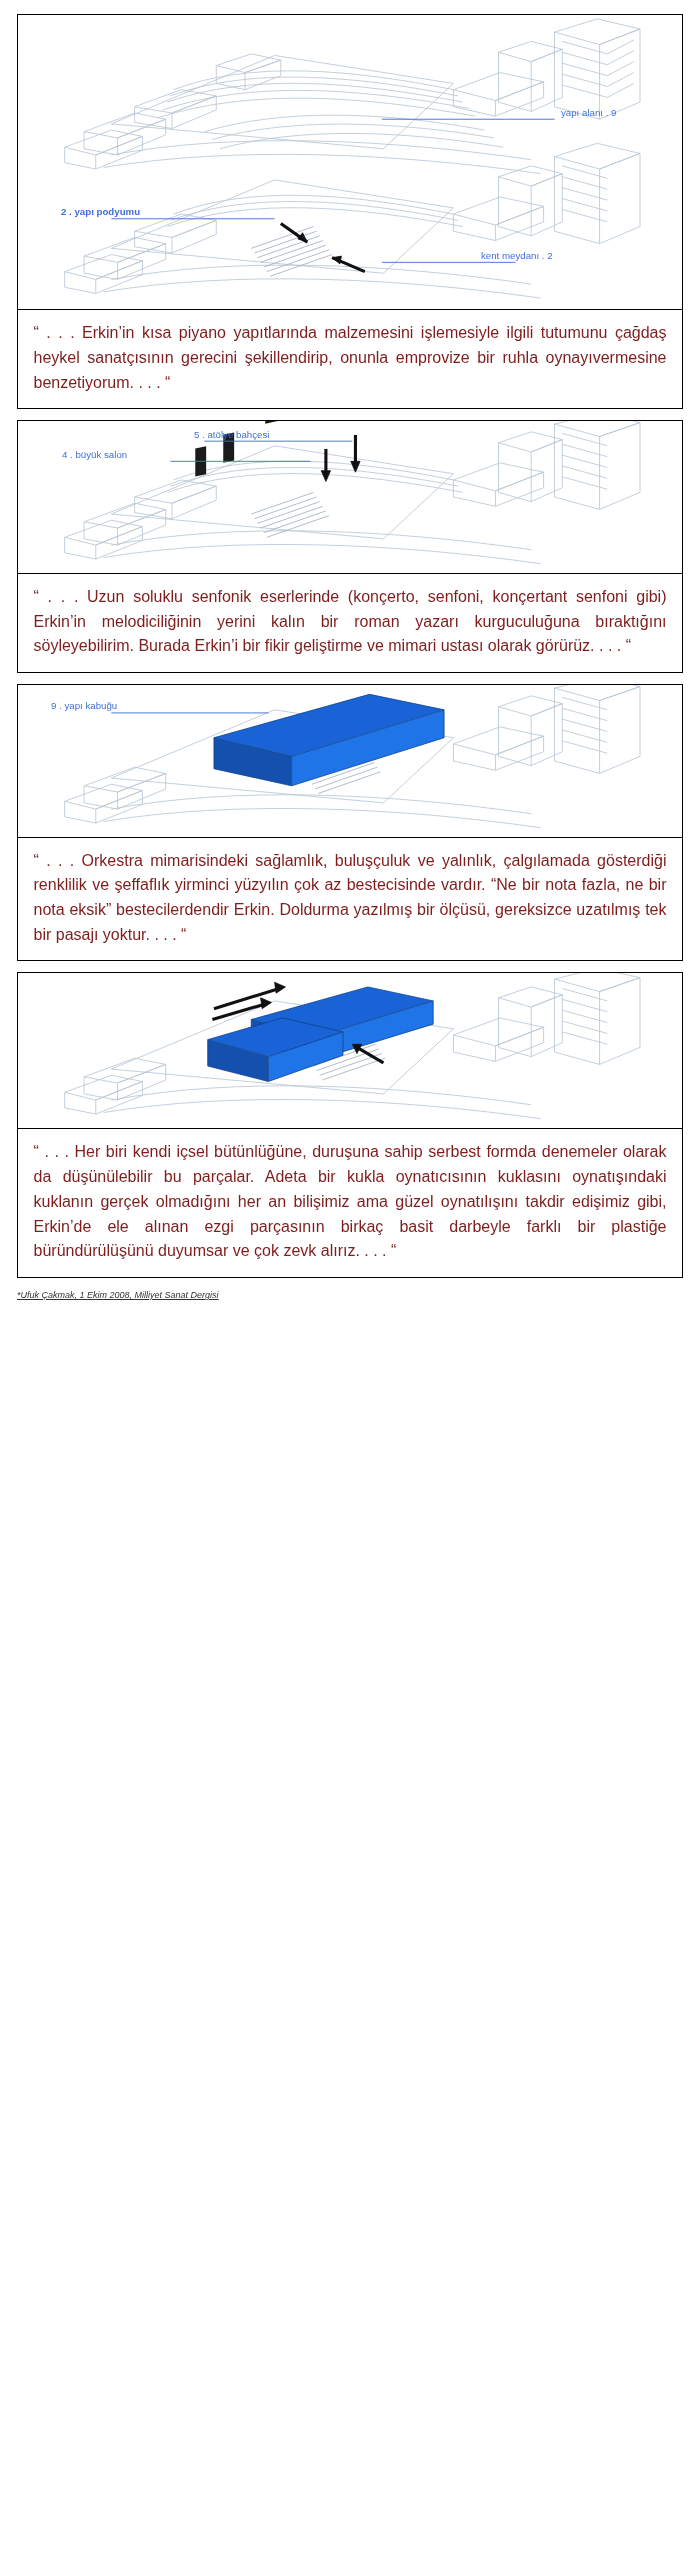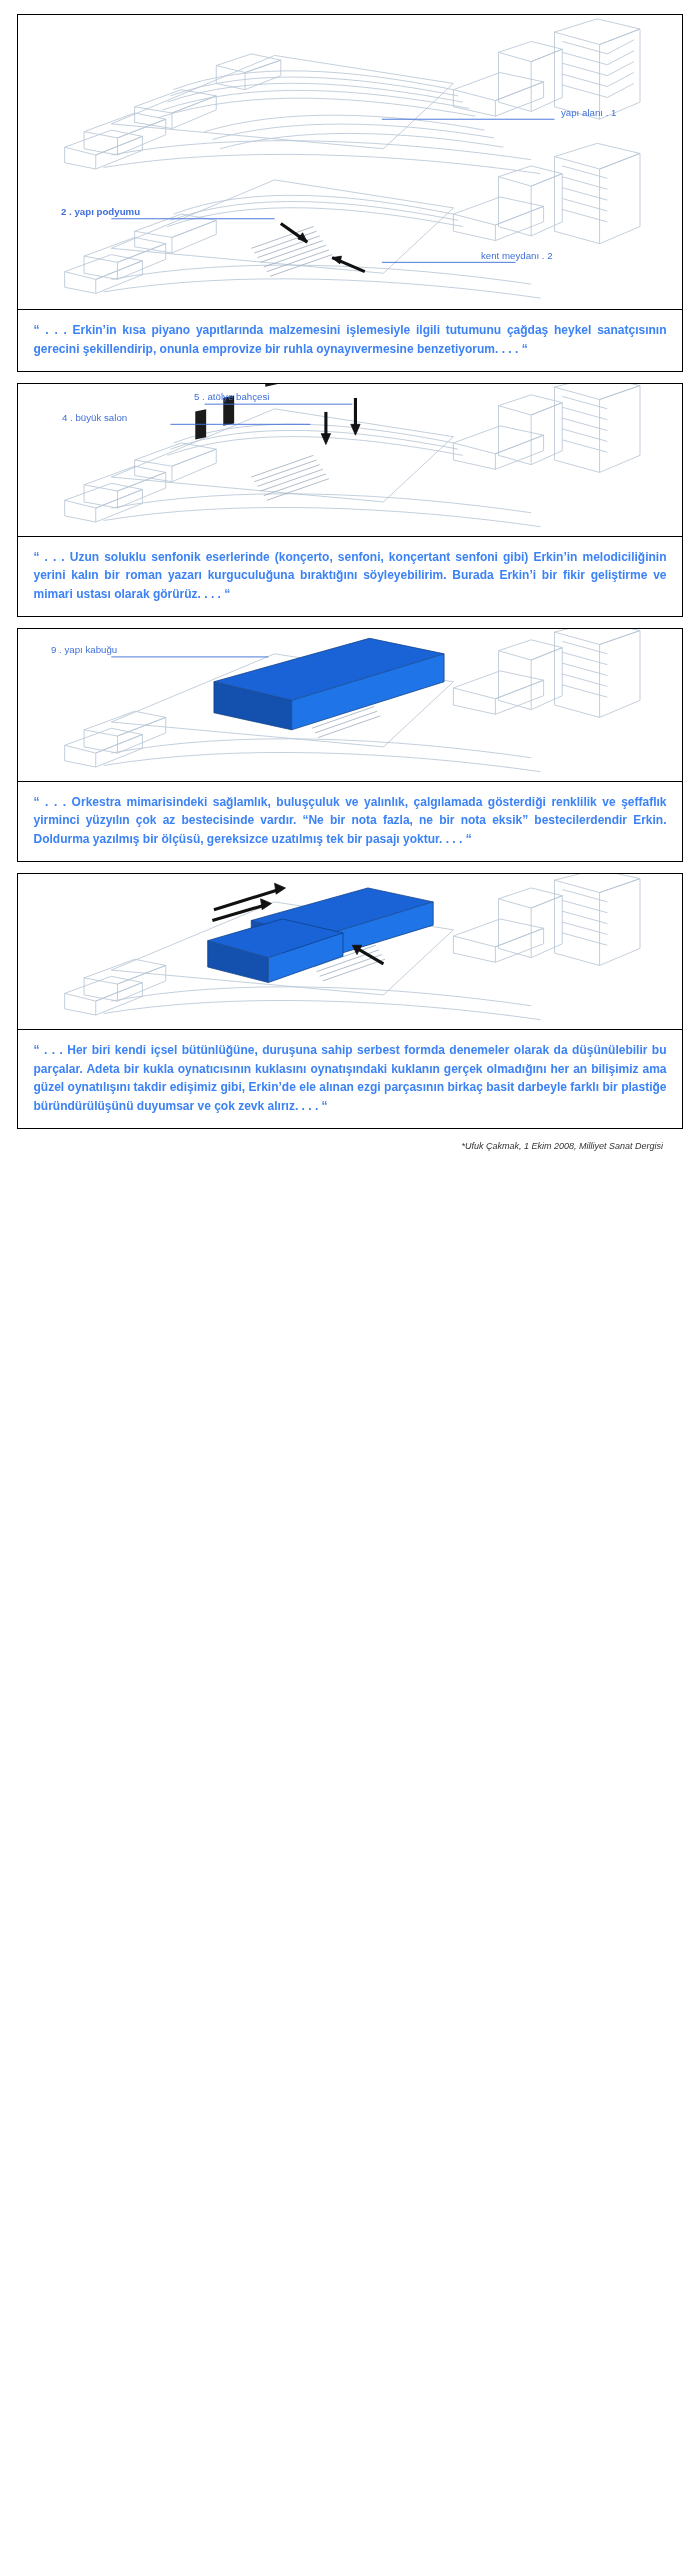--- a/index.html
+++ b/index.html
@@ -27,40 +27,40 @@
     position: relative;
     width: 100%;
     box-sizing: border-box;
     overflow: hidden;
     background: #ffffff;
   }
   .fig svg { display: block; width: 100%; height: 100%; }
   .caption {
     border-top: 0.8px solid #000;
     padding: 11px 15.5px 12.4px 15.5px;
-    font-size: 12px;
+    font-size: 16px;
     line-height: 1.55;
     text-align: justify;
     font-family: "Liberation Sans", sans-serif;
-    color: #3b82f6;
-    font-weight: bold;
+    color: #7f1d1d;
   }
   .label {
     position: absolute;
     font-size: 9.7px;
     color: #3f6fd8;
     font-family: "Liberation Sans", sans-serif;
     white-space: nowrap;
   }
   .credit {
-    text-align: right;
+    text-align: left;
     font-size: 9px;
     color: #333;
     padding: 1.6px 20px 6.2px 0;
     font-style: italic;
+    text-decoration: underline;
   }
 </style>
 </head>
 <body>
 
 <div class="page">
 
   <div class="panel">
     <div class="fig" style="height:294px">
       <svg viewBox="0 0 854 378" preserveAspectRatio="none">
@@ -162,21 +162,21 @@
           <path d="M446 330 L404 312"></path>
           <path d="M404 312 L416 310 L414 320 Z" stroke-width="1"></path>
         </g>
 
         <g stroke="#3f6fd8" stroke-width="1.2">
           <line x1="468" y1="134" x2="690" y2="134"></line>
           <line x1="120" y1="262" x2="330" y2="262"></line>
           <line x1="468" y1="318" x2="640" y2="318"></line>
         </g>
       </svg>
-      <div class="label" style="left:543px; top:92px;">yapı alanı . 1</div>
+      <div class="label" style="left:543px; top:92px;">yapı alanı . 9</div>
       <div class="label" style="left:43px; top:191px;font-weight:bold;">2 . yapı podyumu</div>
       <div class="label" style="left:463px; top:235px;">kent meydanı . 2</div>
     </div>
     <div class="caption">“ . . . Erkin’in kısa piyano yapıtlarında malzemesini işlemesiyle ilgili tutumunu çağdaş heykel sanatçısının gerecini şekillendirip, onunla emprovize bir ruhla oynayıvermesine benzetiyorum. . . . “</div>
   </div>
 
   <div class="panel">
     <div class="fig" style="height:152px">
       <svg viewBox="0 0 854 196" preserveAspectRatio="none">
         <g fill="none" stroke="#b9c7d6" stroke-width="1.1">

